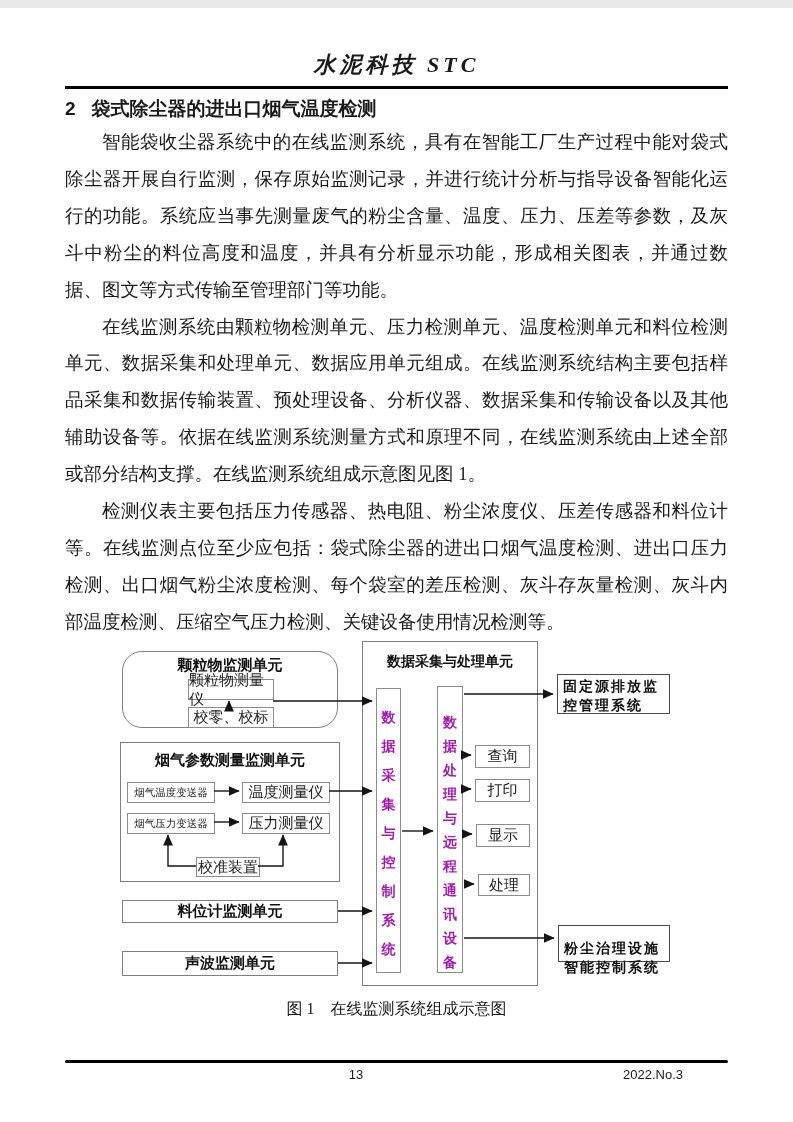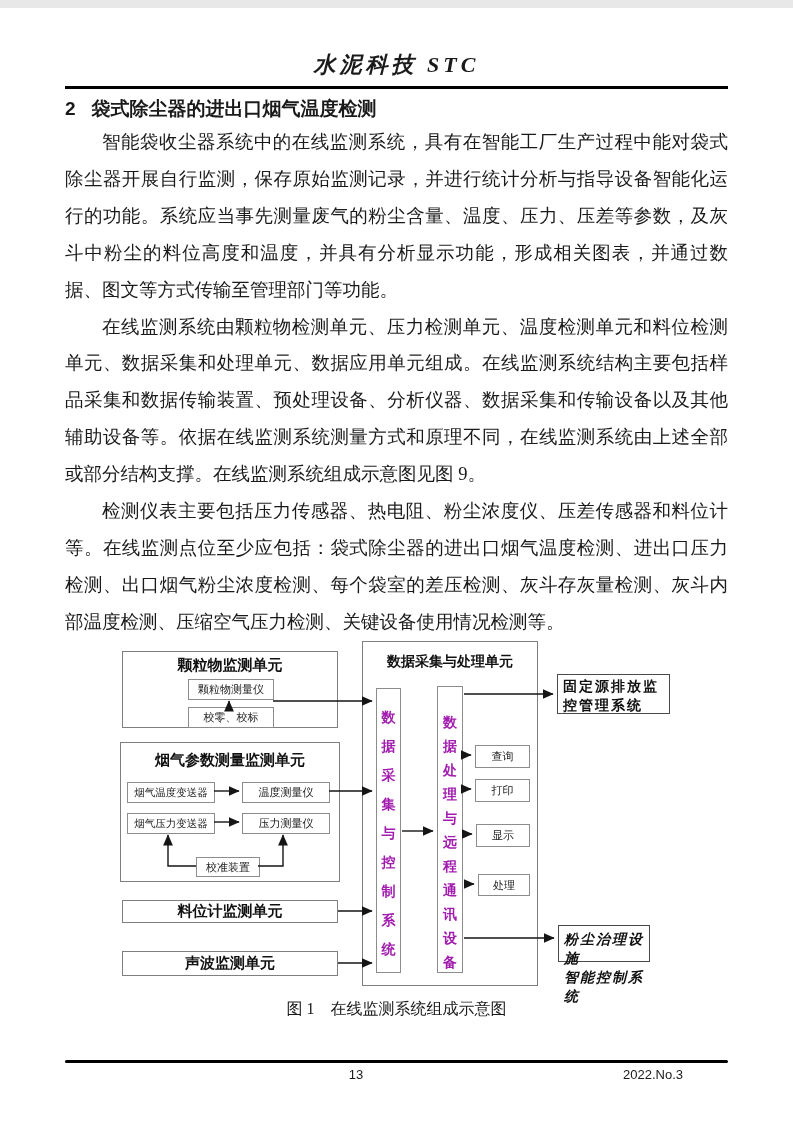--- a/index.html
+++ b/index.html
@@ -19,21 +19,21 @@
   .section-heading .num{margin-right:16px;}
   
   .body-text{top:116px;left:65px;width:663px;}
   .body-text p{margin:0;font-size:18.5px;line-height:36.9px;
     text-align:justify;text-indent:2em;}
   
   .dbox{position:absolute;border:1.5px solid #7f7f7f;background:#fff;box-sizing:border-box;
     font-family:"Liberation Sans","DejaVu Sans",sans-serif;}
   .unit-title{font-weight:bold;font-size:15px;text-align:center;color:#111;}
   .small-box{border:1.5px solid #8c8c8c;display:flex;align-items:center;justify-content:center;
-    font-size:11px;color:#222;background:#fff;}
+    font-size:15px;color:#222;background:#fff;}
   .vbox{border:1.5px solid #8c8c8c;font-weight:bold;font-size:14px;color:#a21caf;
     text-align:center;word-break:break-all;box-sizing:border-box;padding:14px 4px 0 4px;}
   .sysbox{border:1.5px solid #4a4a4a;font-weight:bold;font-size:14px;color:#111;
     letter-spacing:2px;line-height:19px;padding:2px 0 0 5px;box-sizing:border-box;}
   .caption{top:991px;left:0;width:793px;text-align:center;font-size:16px;color:#1a1a1a;}
   
   .footer-rule{top:1052px;left:65px;width:663px;height:3px;background:#000;border-radius:2px;}
   .footer-page{top:1059px;left:0;width:712px;text-align:center;font-size:13px;
     font-family:"Liberation Sans","DejaVu Sans",sans-serif;}
   .footer-issue{top:1059px;right:110px;font-size:13px;
@@ -47,25 +47,25 @@
 
   <div class="abs journal-title">水泥科技 STC</div>
   <div class="abs header-rule"></div>
 
   <div class="abs section-heading">
     <span class="num">2</span><span>袋式除尘器的进出口烟气温度检测</span>
   </div>
 
   <div class="abs body-text">
     <p>智能袋收尘器系统中的在线监测系统，具有在智能工厂生产过程中能对袋式除尘器开展自行监测，保存原始监测记录，并进行统计分析与指导设备智能化运行的功能。系统应当事先测量废气的粉尘含量、温度、压力、压差等参数，及灰斗中粉尘的料位高度和温度，并具有分析显示功能，形成相关图表，并通过数据、图文等方式传输至管理部门等功能。</p>
-    <p>在线监测系统由颗粒物检测单元、压力检测单元、温度检测单元和料位检测单元、数据采集和处理单元、数据应用单元组成。在线监测系统结构主要包括样品采集和数据传输装置、预处理设备、分析仪器、数据采集和传输设备以及其他辅助设备等。依据在线监测系统测量方式和原理不同，在线监测系统由上述全部或部分结构支撑。在线监测系统组成示意图见图 9。</p>
+    <p>在线监测系统由颗粒物检测单元、压力检测单元、温度检测单元和料位检测单元、数据采集和处理单元、数据应用单元组成。在线监测系统结构主要包括样品采集和数据传输装置、预处理设备、分析仪器、数据采集和传输设备以及其他辅助设备等。依据在线监测系统测量方式和原理不同，在线监测系统由上述全部或部分结构支撑。在线监测系统组成示意图见图 1。</p>
     <p>检测仪表主要包括压力传感器、热电阻、粉尘浓度仪、压差传感器和料位计等。在线监测点位至少应包括：袋式除尘器的进出口烟气温度检测、进出口压力检测、出口烟气粉尘浓度检测、每个袋室的差压检测、灰斗存灰量检测、灰斗内部温度检测、压缩空气压力检测、关键设备使用情况检测等。</p>
   </div>
 
-  <div class="dbox" style="left:122px;top:643px;width:216px;height:77px;">
+  <div class="dbox" style="left:122px;top:643px;width:216px;height:77px;border-radius:20px;">
     <div class="unit-title" style="padding-top:4px;">颗粒物监测单元</div>
   </div>
   <div class="small-box abs" style="left:188px;top:671px;width:84px;height:19px;">颗粒物测量仪</div>
   <div class="small-box abs" style="left:188px;top:699px;width:84px;height:19px;">校零、校标</div>
 
   <div class="dbox" style="left:120px;top:734px;width:220px;height:140px;">
     <div class="unit-title" style="padding-top:8px;">烟气参数测量监测单元</div>
   </div>
   <div class="small-box abs" style="left:127px;top:774px;width:86px;height:19px;font-size:10.5px;">烟气温度变送器</div>
   <div class="small-box abs" style="left:242px;top:774px;width:86px;height:19px;">温度测量仪</div>
@@ -88,21 +88,21 @@
   <div class="vbox abs" style="left:437px;top:678px;width:26px;height:287px;line-height:24px;padding-top:24px;">数据处理与远程通讯设备</div>
   <div class="small-box abs" style="left:475px;top:737px;width:53px;height:21px;">查询</div>
   <div class="small-box abs" style="left:475px;top:771px;width:53px;height:21px;">打印</div>
   <div class="small-box abs" style="left:476px;top:816px;width:52px;height:21px;">显示</div>
   <div class="small-box abs" style="left:478px;top:866px;width:50px;height:20px;">处理</div>
 
   <div class="sysbox abs" style="left:557px;top:666px;width:113px;height:40px;">
     <span style="display:block;">固定源排放监</span>
     <span style="display:block;">控管理系统</span>
   </div>
-  <div class="sysbox abs" style="left:558px;top:917px;width:92px;height:37px;padding-top:4px;font-style:italic;">
+  <div class="sysbox abs" style="left:558px;top:917px;width:112px;height:37px;padding-top:13px;">
     <span style="display:block;">粉尘治理设施</span>
     <span style="display:block;">智能控制系统</span>
   </div>
 
   <svg class="connectors" viewBox="0 0 793 1122" xmlns="http://www.w3.org/2000/svg">
     <defs>
       <marker id="arr" markerWidth="9" markerHeight="8" refX="7.5" refY="3.5" orient="auto">
         <path d="M0,0 L8,3.5 L0,7 z" fill="#151515"></path>
       </marker>
     </defs>

